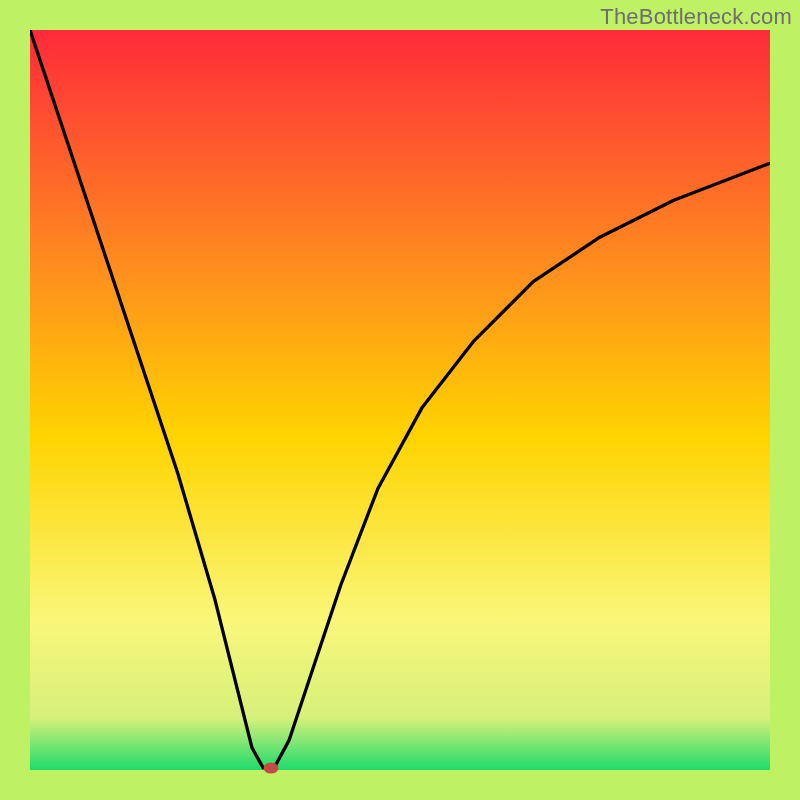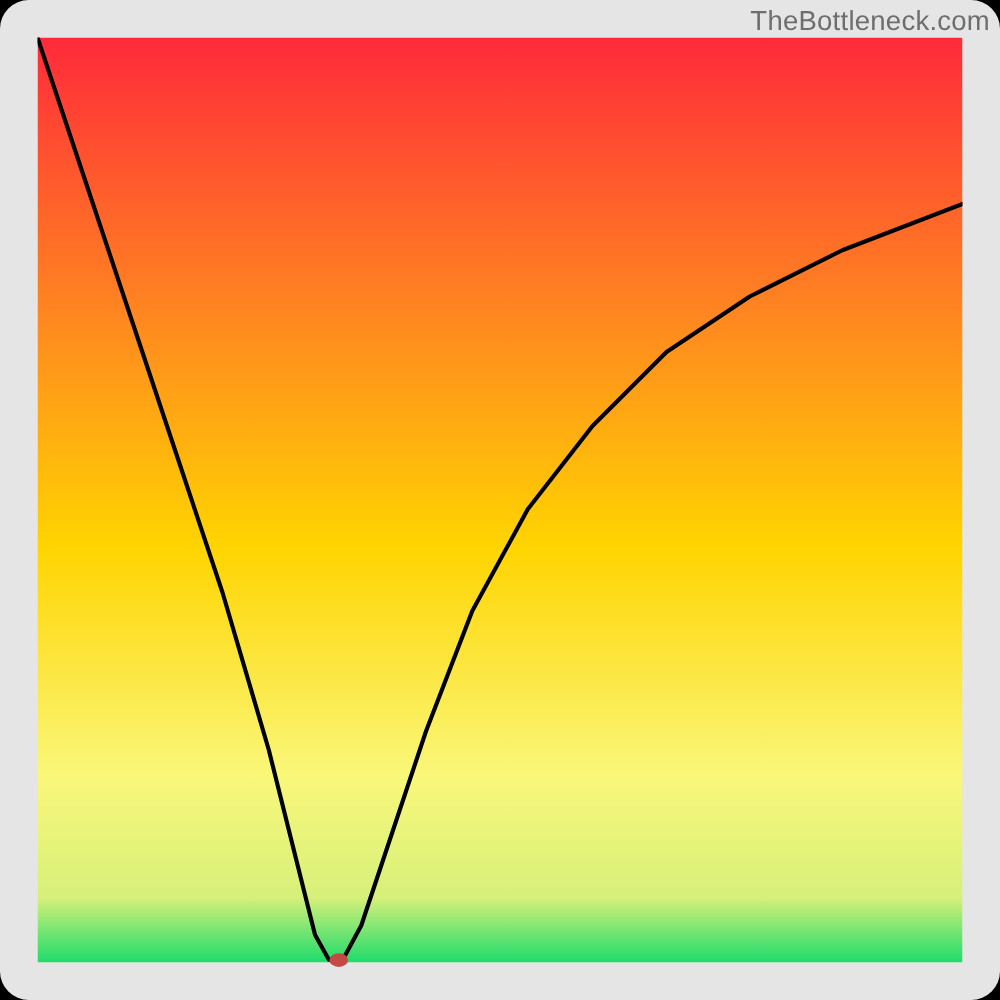--- a/index.html
+++ b/index.html
@@ -7,22 +7,21 @@
     padding: 0;
     width: 800px;
     height: 800px;
     background: #000;
     overflow: hidden;
     font-family: Arial, Helvetica, sans-serif;
   }
   .frame {
     position: absolute;
     inset: 0;
-    background: #e5e5e5;
-    border-radius: 23px;
+    background: #bef264;
   }
   .plot-area {
     position: absolute;
     left: 30px;
     top: 30px;
     width: 740px;
     height: 740px;
   }
   .gradient-bg {
     position: absolute;

